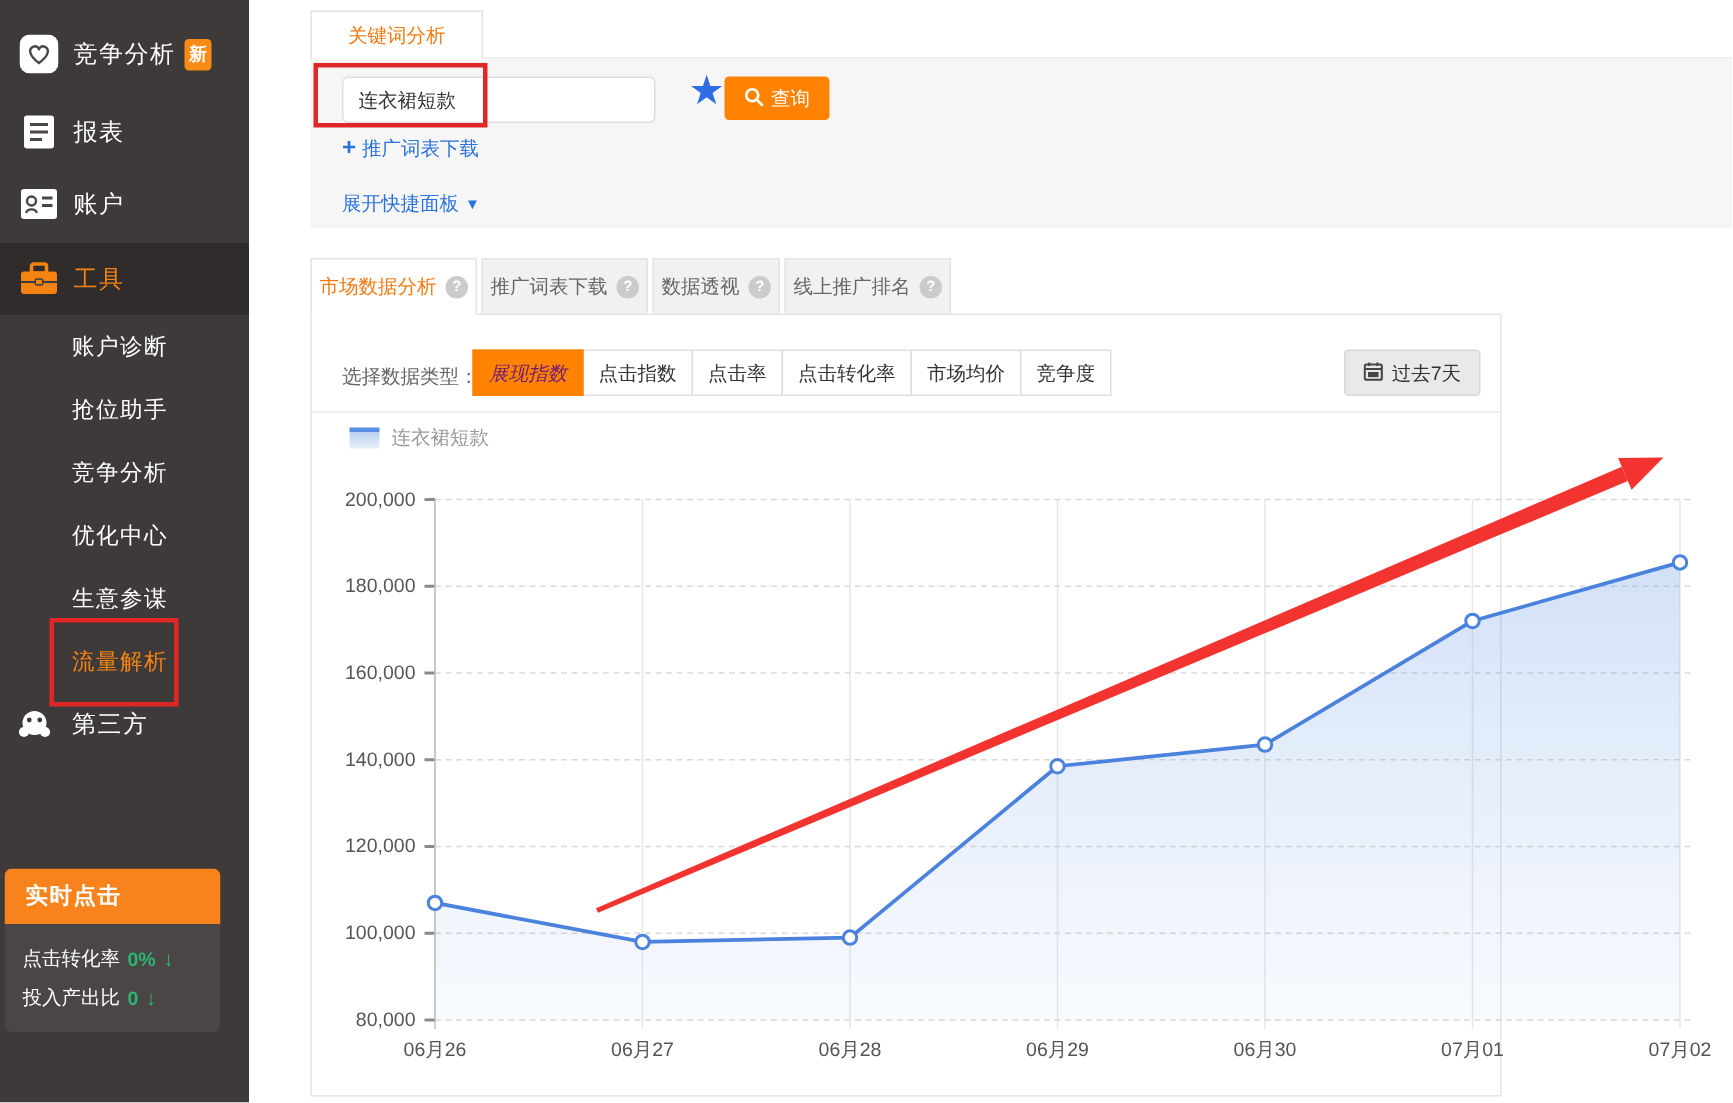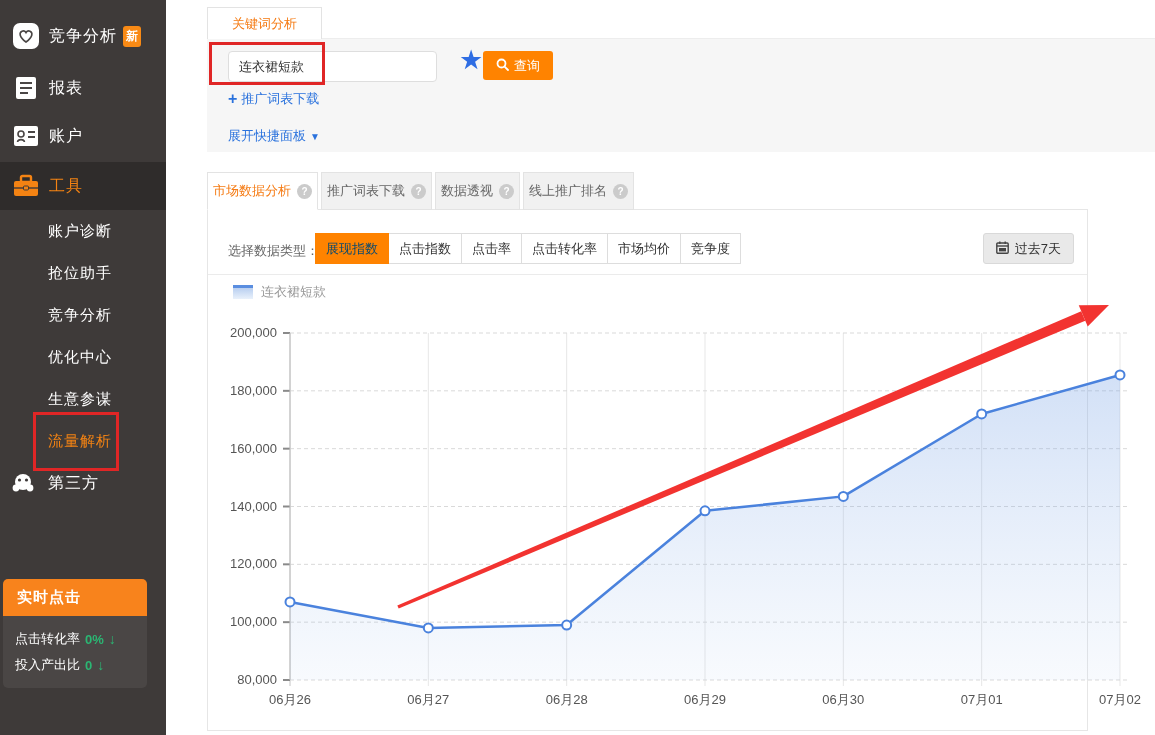--- a/index.html
+++ b/index.html
@@ -50,26 +50,26 @@
 
   
   .sec-tabs { position:absolute; left:207px; top:172px; display:flex; gap:3px; z-index:2; }
   .sec-tab { height:38px; padding:0 5px; background:#f1f1f1; border:1px solid #e3e3e3; display:flex; align-items:center; gap:6px;
     color:#666; font-size:13px; cursor:pointer; }
   .sec-tab.active { background:#fff; color:#f57a12; border-bottom:1px solid #fff; }
   .qmark { width:15px; height:15px; border-radius:50%; background:#cbcbcb; color:#fff; font-size:10px; font-weight:bold;
     display:flex; align-items:center; justify-content:center; }
 
   
-  .chart-panel { position:absolute; left:207px; top:209px; width:881px; height:522px; background:#fff; border:1px solid #e6e6e6; }
+  .chart-panel { position:absolute; left:207px; top:209px; width:794px; height:522px; background:#fff; border:1px solid #e6e6e6; }
   .dtype-label { position:absolute; left:20px; top:32px; font-size:13px; color:#666; }
   .dtype-group { position:absolute; left:108px; top:23px; display:flex; }
   .dtype-btn { height:31px; padding:0 10px; background:#fff; border:1px solid #ddd; margin-left:-1px; color:#333; font-size:13px;
     display:flex; align-items:center; cursor:pointer; font-family:inherit; white-space:nowrap; }
-  .dtype-btn.active { background:#ff8300; border-color:#ff8300; color:#0c4a6e; z-index:1; }
+  .dtype-btn.active { background:#ff8300; border-color:#ff8300; color:#701a75; z-index:1;font-style:italic; }
   .range-btn { position:absolute; right:13px; top:23px; height:31px; padding:10px 12px; background:#e9e9e9; border:1px solid #d9d9d9;
     border-radius:3px; color:#333; font-size:13px; display:flex; align-items:center; gap:6px; cursor:pointer; font-family:inherit; }
   .panel-divider { position:absolute; left:0; top:64px; width:100%; height:1px; background:#ebebeb; }
   .legend { position:absolute; left:25px; top:73px; display:flex; align-items:center; gap:8px; cursor:pointer; }
   .legend-swatch { width:20px; height:14px; border-top:3px solid #5a8ee0; background:linear-gradient(#b9cff0,#e9f1fb); }
   .legend-label { color:#999; font-size:13px; }
   #chart-svg { position:absolute; left:0; top:91px; }
 </style>
 </head>
 <body>

